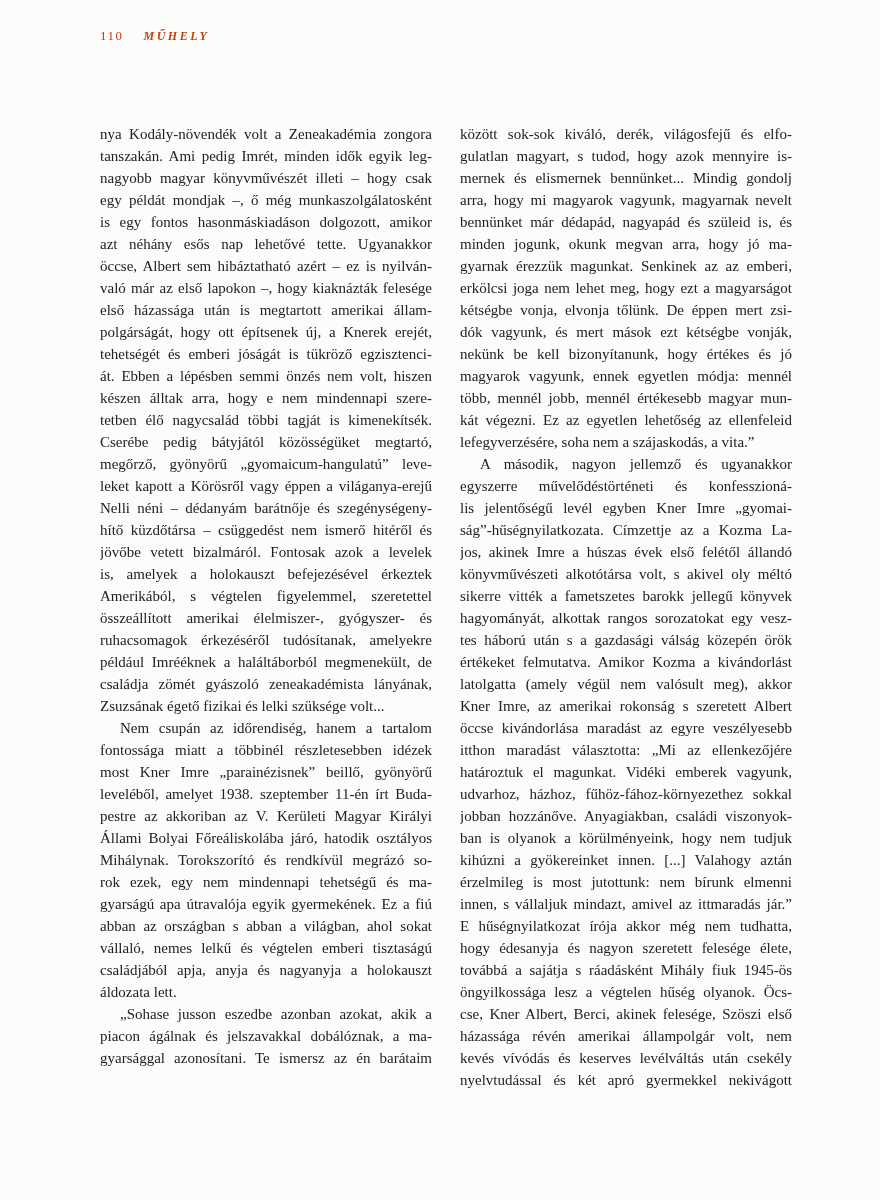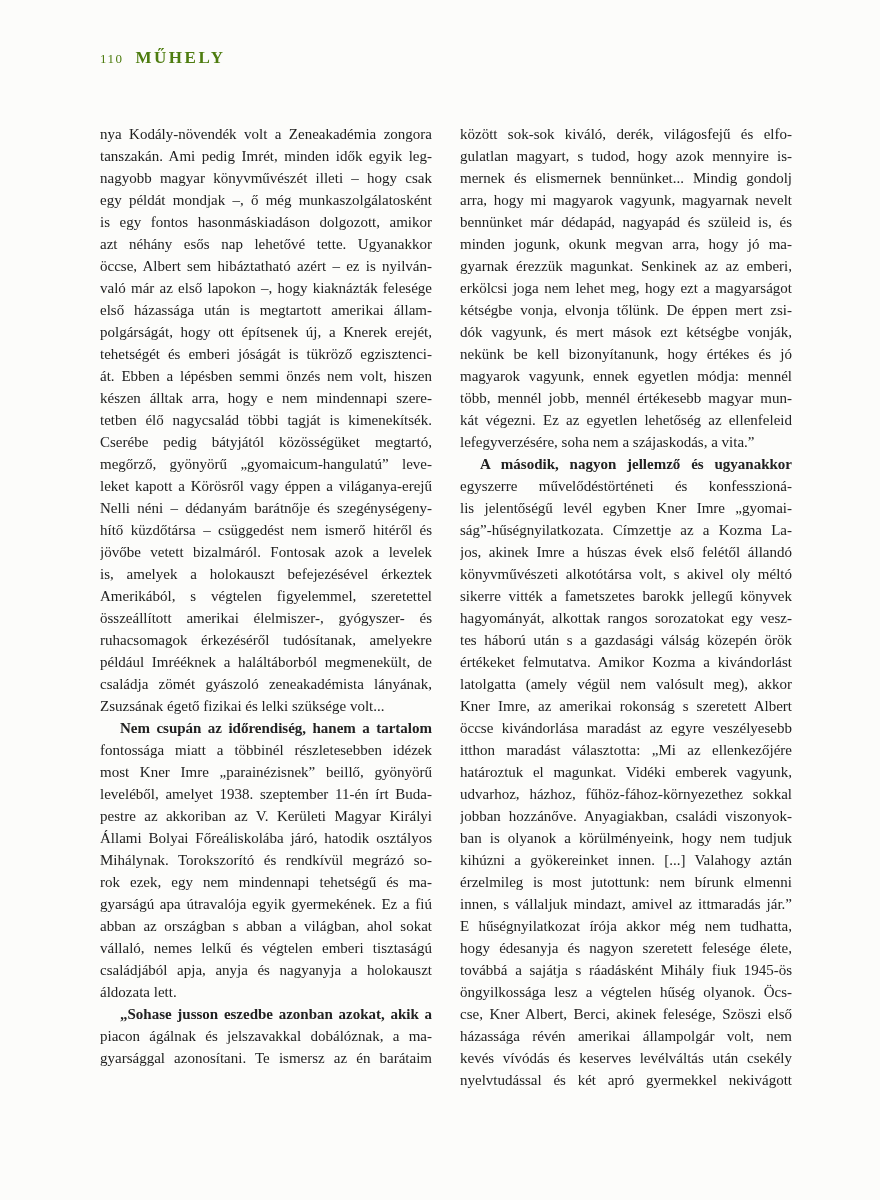--- a/index.html
+++ b/index.html
@@ -10,35 +10,36 @@
   }
   .page {
     position: relative;
     width: 880px; height: 1200px;
     background: #fcfcfa;
     color: #212121;
     overflow: hidden;
   }
   .runninghead {
     position: absolute;
-    left: 100px; top: 48px;
+    left: 100px; top: 28px;
     font-size: 13px;
-    color: #4d7c0f;
+    color: #c2410c;
     display: flex;
     align-items: baseline;
   }
   .pagenum {
     letter-spacing: 1.5px;
     font-variant-numeric: oldstyle-nums;
   }
   .section {
-    margin-left: 12px;
+    margin-left: 20px;
+    font-style: italic;
     font-weight: 600;
     letter-spacing: 2.5px;
-    font-size: 17px;
+    font-size: 12px;
   }
   .textblock {
     position: absolute;
     left: 100px; top: 123px;
     width: 692px;
     display: flex;
     gap: 28px;
   }
   .col {
     width: 338px;
@@ -50,21 +51,20 @@
     overflow: hidden;
     text-align: justify;
     text-align-last: justify;
     white-space: normal;
   }
   .line.rag {
     text-align-last: left;
   }
   .line.indent {
     text-indent: 20px;
-    font-weight: bold;
   }
 </style>
 </head>
 <body>
 
 <div class="page">
   <header class="runninghead">
     <span class="pagenum">110</span>
     <span class="section">MŰHELY</span>
   </header>

